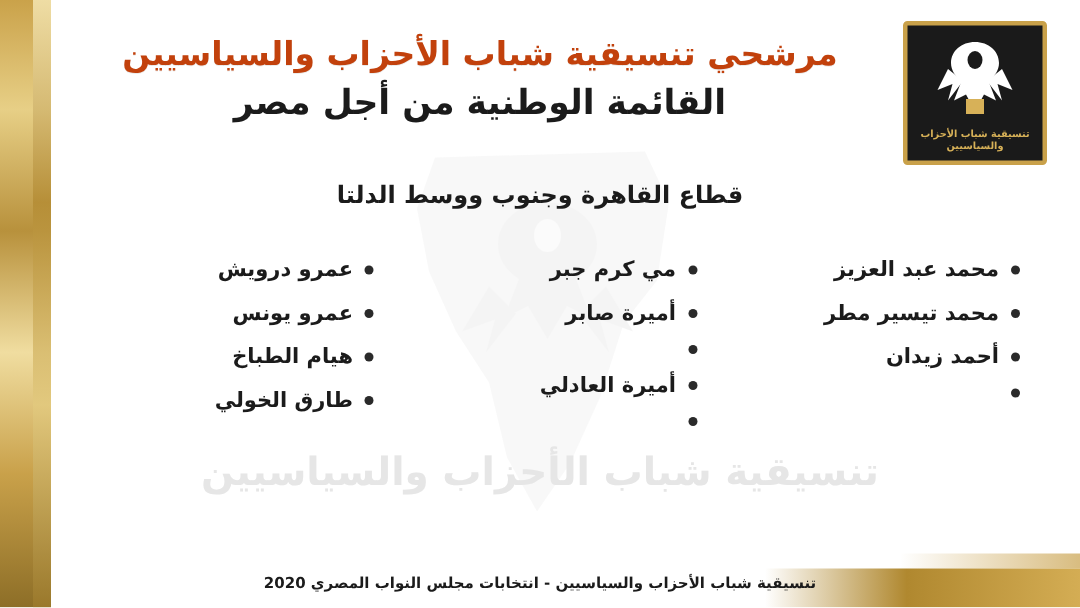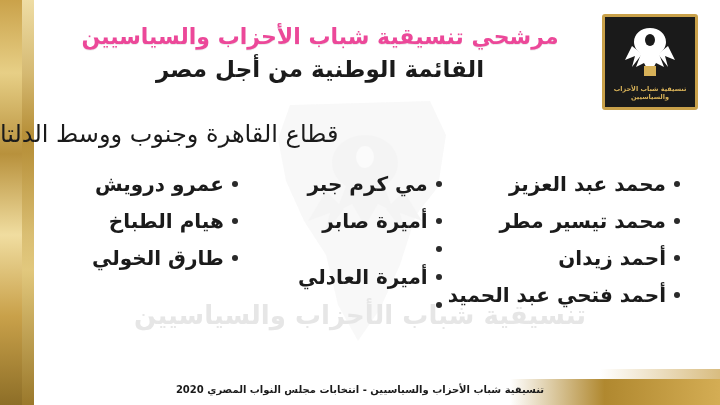--- a/index.html
+++ b/index.html
@@ -113,42 +113,42 @@
 
   
   .headings {
     position: absolute;
     top: 22px;
     right: 140px;
     left: 60px;
     text-align: center;
   }
   .title-gold {
-    color: #ec4899;
+    color: #c2410c;
     font-size: 22px;
     font-weight: bold;
     line-height: 1.35;
     text-shadow: 0 1px 0 rgba(0,0,0,.08);
   }
   .title-dark {
     color: #1b1b1b;
     font-size: 23px;
     font-weight: bold;
     line-height: 1.35;
     margin-top: 2px;
   }
   .subtitle {
     position: absolute;
     top: 120px;
     left: 0;
     right: 0;
-    text-align: left;
+    text-align: center;
     color: #1b1b1b;
-    font-size: 24px;
-    font-weight: normal;
+    font-size: 16px;
+    font-weight: bold;
   }
 
   
   .columns {
     position: absolute;
     top: 172px;
     right: 40px;
     left: 40px;
     display: flex;
     flex-direction: row;
@@ -169,21 +169,21 @@
   }
   .bullet {
     width: 6px;
     height: 6px;
     background: #2a2a2a;
     border-radius: 50%;
     flex: 0 0 auto;
   }
   .name-text {
     color: #1b1b1b;
-    font-size: 20px;
+    font-size: 14px;
     font-weight: bold;
     white-space: nowrap;
   }
 
   
   .footer {
     position: absolute;
     bottom: 10px;
     left: 0;
     right: 0;
@@ -248,21 +248,20 @@
       <div class="name-row">
         <span class="bullet"></span>
         <span class="name-text">محمد تيسير مطر</span>
       </div>
       <div class="name-row">
         <span class="bullet"></span>
         <span class="name-text">أحمد زيدان</span>
       </div>
       <div class="name-row">
         <span class="bullet"></span>
-        <span class="name-text">أحمد فتحي عبد الحميد</span>
       </div>
     </div>
 
     <div class="col">
       <div class="name-row">
         <span class="bullet"></span>
         <span class="name-text">مي كرم جبر</span>
       </div>
       <div class="name-row">
         <span class="bullet"></span>
@@ -280,20 +279,24 @@
       </div>
     </div>
 
     <div class="col">
       <div class="name-row">
         <span class="bullet"></span>
         <span class="name-text">عمرو درويش</span>
       </div>
       <div class="name-row">
         <span class="bullet"></span>
+        <span class="name-text">عمرو يونس</span>
+      </div>
+      <div class="name-row">
+        <span class="bullet"></span>
         <span class="name-text">هيام الطباخ</span>
       </div>
       <div class="name-row">
         <span class="bullet"></span>
         <span class="name-text">طارق الخولي</span>
       </div>
     </div>
 
   </div>
 

